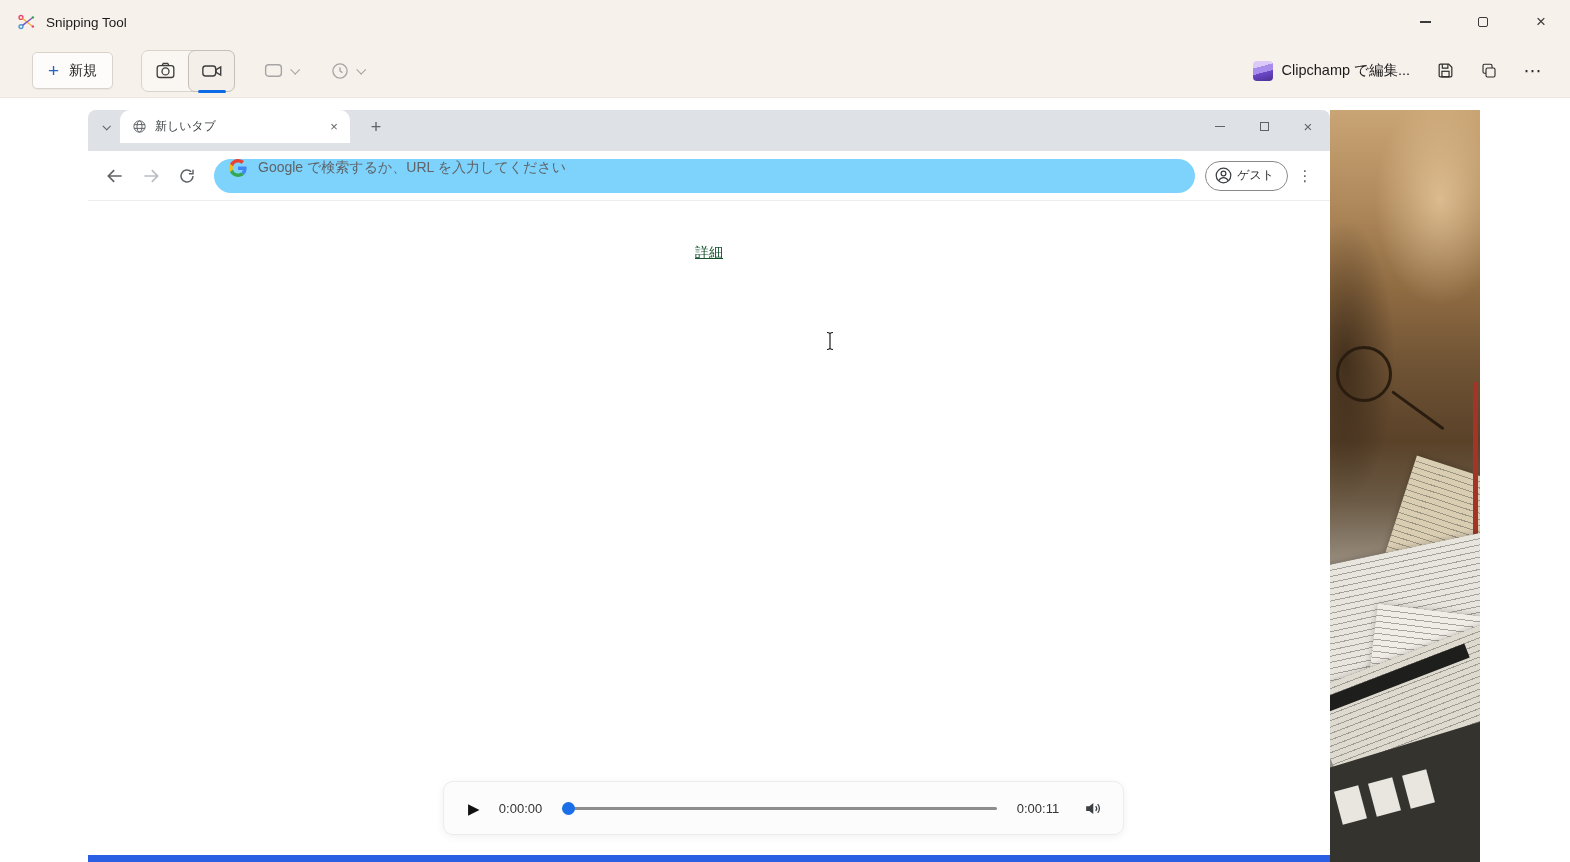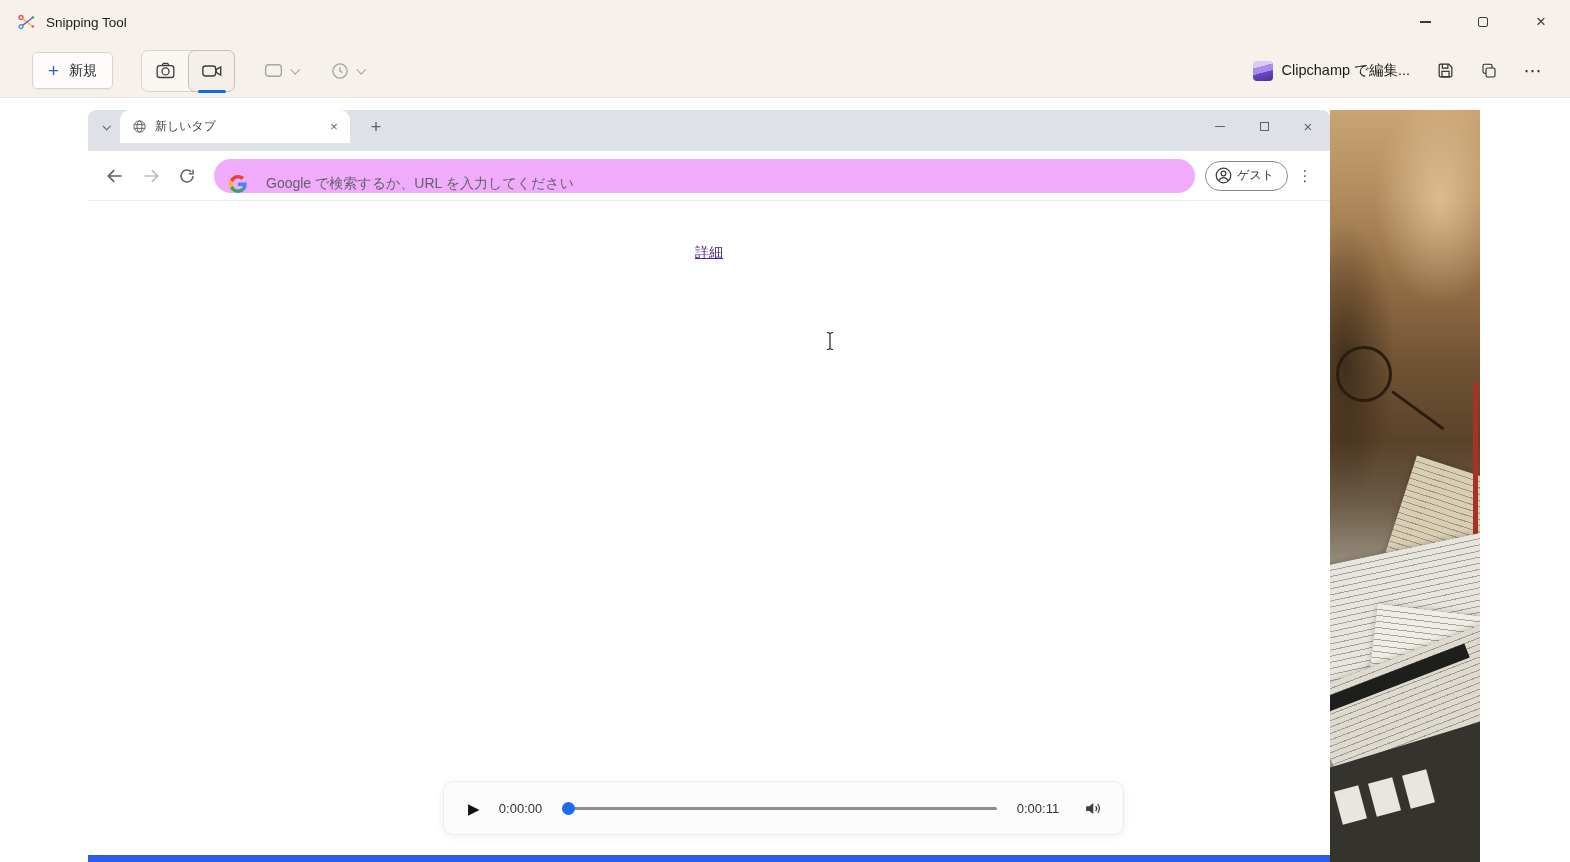--- a/index.html
+++ b/index.html
@@ -44,31 +44,31 @@
   .tab-title { flex:1; font-size:12px; color:#3c4043; white-space:nowrap; overflow:hidden; }
   .tab-close { width:16px; height:16px; display:flex; align-items:center; justify-content:center; border-radius:50%; font-size:13px; color:#5f6368; cursor:pointer; }
   .newtab { position:absolute; left:276px; top:5px; width:24px; height:24px; display:flex; align-items:center; justify-content:center; font-size:18px; color:#5f6368; border-radius:50%; cursor:pointer; }
   .bwin-controls { position:absolute; right:0; top:0; height:33px; display:flex; }
   .bwin-btn { width:44px; height:33px; display:flex; align-items:center; justify-content:center; color:#5f6368; font-size:13px; cursor:pointer; }
   .bmin { width:10px; height:1.2px; background:#5f6368; }
   .bmax { width:9px; height:9px; border:1.2px solid #5f6368; }
 
   .navbar { height:50px; background:#fff; display:flex; align-items:center; padding:0 10px; gap:2px; border-bottom:1px solid #ebedef; }
   .nav-ic { width:34px; height:34px; display:flex; align-items:center; justify-content:center; border-radius:50%; cursor:pointer; }
-  .omnibox { flex:1; height:34px; margin:0 8px; border-radius:17px; background:#f0abfc; display:flex; align-items:flex-end; gap:19px; padding:0 15px; cursor:text; }
+  .omnibox { flex:1; height:34px; margin:0 8px; border-radius:17px; background:#7dd3fc; display:flex; align-items:flex-start; gap:11px; padding:0 15px; cursor:text; }
   .omni-text { font-size:14px; color:#5f6368; }
   .guest-chip { height:30px; display:flex; align-items:center; gap:4px; padding:0 13px 0 8px; border:1px solid #878a8d; border-radius:16px; cursor:pointer; }
   .guest-label { font-size:12px; color:#2a2c2e; }
   .kebab { width:30px; height:34px; display:flex; align-items:center; justify-content:center; font-size:15px; color:#5f6368; cursor:pointer; }
 
   .bpage { position:relative; height:662px; background:#fff; }
   .gm-heading { padding-top:98px; text-align:center; font-size:28px; font-weight:400; color:#202124; }
   .gm-body { width:400px; margin:31px auto 0; font-size:14px; line-height:20.5px; color:#45484c; text-align:left; }
   .gm-link-row { margin-top:42px; text-align:center; }
-  .gm-link { font-size:14px; color:#4c1d95; text-decoration:underline; cursor:pointer; }
+  .gm-link { font-size:14px; color:#14532d; text-decoration:underline; cursor:pointer; }
   .ibeam { position:absolute; left:737px; top:88px; }
 
   
   .player { position:absolute; left:355px; top:671px; width:681px; height:54px; background:#fcfcfc; border:1px solid #ececec; border-radius:10px; box-shadow:0 2px 8px rgba(0,0,0,.06); display:flex; align-items:center; gap:16px; padding:0 18px 0 24px; }
   .play-btn { font-size:15px; color:#111; cursor:pointer; line-height:1; }
   .ptime { font-size:13px; color:#333; min-width:50px; text-align:center; }
   .ptrack-wrap { flex:1; position:relative; height:16px; cursor:pointer; }
   .ptrack { position:absolute; left:0; right:0; top:6.5px; height:3px; background:#8d8d8d; border-radius:2px; }
   .pthumb { position:absolute; top:1.5px; width:13px; height:13px; border-radius:50%; background:#1a6fe8; }
   .vol-btn { width:26px; display:flex; align-items:center; justify-content:center; cursor:pointer; }

